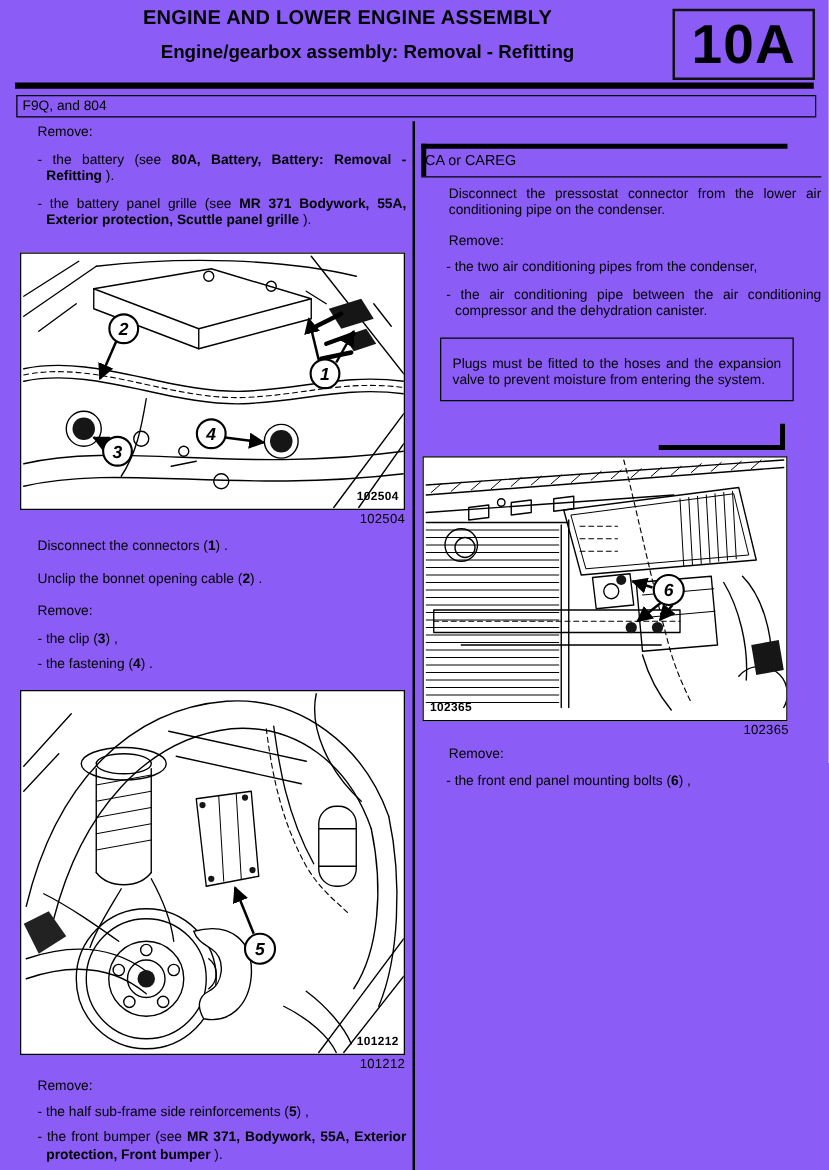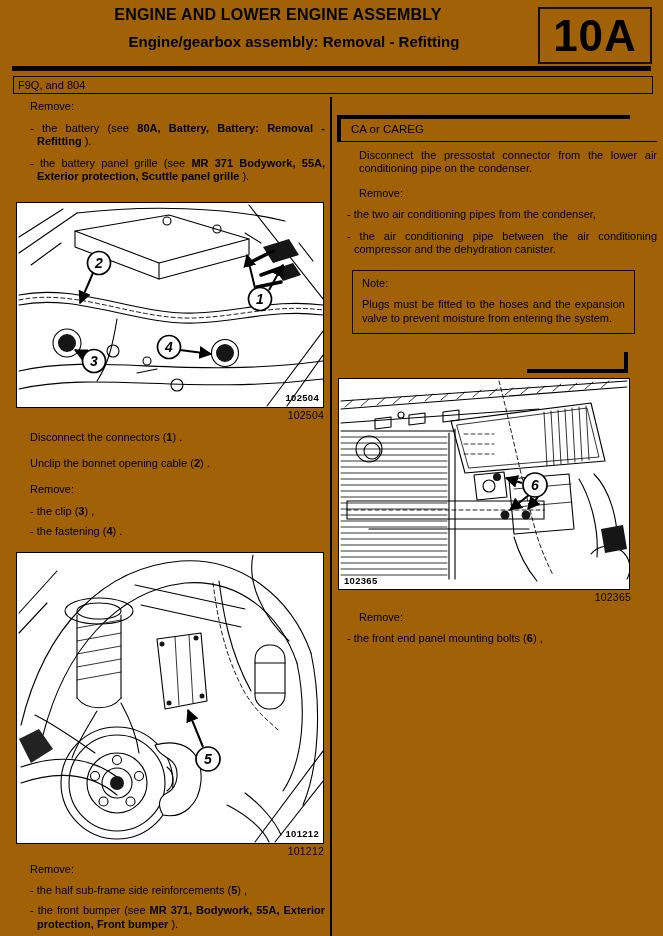--- a/index.html
+++ b/index.html
@@ -1,49 +1,49 @@
 <!DOCTYPE html>
 <html><head>
 <meta charset="utf-8">
 <style>
   html,body{margin:0;padding:0;background:#fff;}
-  #page{position:relative;width:663px;height:936px;background:#a16207;color:#000;
+  #page{position:relative;width:663px;height:936px;background:#8b5cf6;color:#000;
         font-family:"Liberation Sans",sans-serif;overflow:hidden;}
   
   .titlewrap{position:absolute;left:0;top:6px;width:556px;text-align:center;}
   .title1{font-size:16px;font-weight:bold;letter-spacing:.2px;}
   .title2{font-size:15px;font-weight:bold;margin-top:9px;padding-left:32px;}
   .codebox{position:absolute;right:11px;top:7px;width:110px;height:53px;
            border:2.5px solid #111;display:flex;align-items:center;justify-content:center;
            font-size:44px;font-weight:bold;letter-spacing:1px;}
   .thickrule{position:absolute;left:12px;top:66px;width:639px;height:5px;background:#000;}
   .variantbox{position:absolute;left:13px;top:76px;width:634px;height:16px;border:1px solid #000;
               font-size:11px;line-height:16px;padding-left:4px;}
   
   .divider{position:absolute;left:330px;top:97px;width:2px;height:839px;background:#000;}
   .col{position:absolute;top:97px;font-size:11px;line-height:13.5px;}
   #col-left{left:16px;width:309px;}
   #col-right{left:337px;width:320px;}
   .p{margin:12px 0 0 14px;text-align:justify;}
   .lab{margin:12px 0 0 14px;}
   .b{margin:8px 0 0 14px;padding-left:7px;text-indent:-7px;text-align:justify;}
   #col-right .p,#col-right .lab{margin-left:22px;}
-  #col-right .b{margin-left:10px;}
+  #col-right .b{margin-left:20px;}
   .bb{font-weight:bold;}
   
   .figwrap{margin-top:16px;}
   .figframe{position:relative;border:1.3px solid #000;background:#fff;}
   .figframe svg{display:block;}
   .figlabel-in{position:absolute;font-size:9.5px;font-weight:bold;letter-spacing:.3px;}
   .figlabel-br{right:4px;bottom:2px;}
   .figlabel-bl{left:5px;bottom:2px;}
   .fignum{text-align:right;font-size:10.5px;margin-top:1px;letter-spacing:.2px;}
   
   .cond-head{position:relative;margin:18px 0 0 0;border-bottom:1.2px solid #000;
-             padding:8px 0 4px 14px;font-size:11.5px;}
+             padding:8px 0 4px 3px;font-size:11.5px;}
   .cond-head .topbar{position:absolute;left:0;top:0;height:4px;width:calc(100% - 27px);background:#000;}
   .cond-head .leftbar{position:absolute;left:0;top:0;width:4px;height:100%;background:#000;}
   .cond-end{width:97px;height:17px;border-bottom:4px solid #000;border-right:4px solid #000;
             margin:18px 29px 0 auto;}
   
   .notebox{border:1.3px solid #000;margin:13px 22px 0 15px;padding:6px 9px 8px 9px;}
   .notebox .nb-label{margin:0;}
   .notebox .nb-body{margin-top:8px;text-align:justify;}
   
   .art{fill:none;stroke:#000;stroke-width:1.1;stroke-linecap:round;stroke-linejoin:round;}
@@ -216,21 +216,20 @@
       <div class="leftbar"></div>
       <span>CA or CAREG</span>
     </div>
 
     <div class="p" style="margin-top:7px"><span>Disconnect the pressostat connector from the lower air conditioning pipe on the condenser.</span></div>
     <div class="lab" style="margin-top:11px"><span>Remove:</span></div>
     <div class="b"><span>- the two air conditioning pipes from the condenser,</span></div>
     <div class="b"><span>- the air conditioning pipe between the air conditioning compressor and the dehydration canister.</span></div>
 
     <div class="notebox">
-      <div class="nb-label">Note:</div>
       <div class="nb-body">Plugs must be fitted to the hoses and the expansion valve to prevent moisture from entering the system.</div>
     </div>
 
     <div class="cond-end"></div>
 
 
     <div class="figwrap" style="width:293px;margin-left:1px;margin-top:5px">
       <div class="figframe" style="width:290px;height:210px">
         <svg width="290" height="210" viewBox="0 0 290 210">
           <defs>

